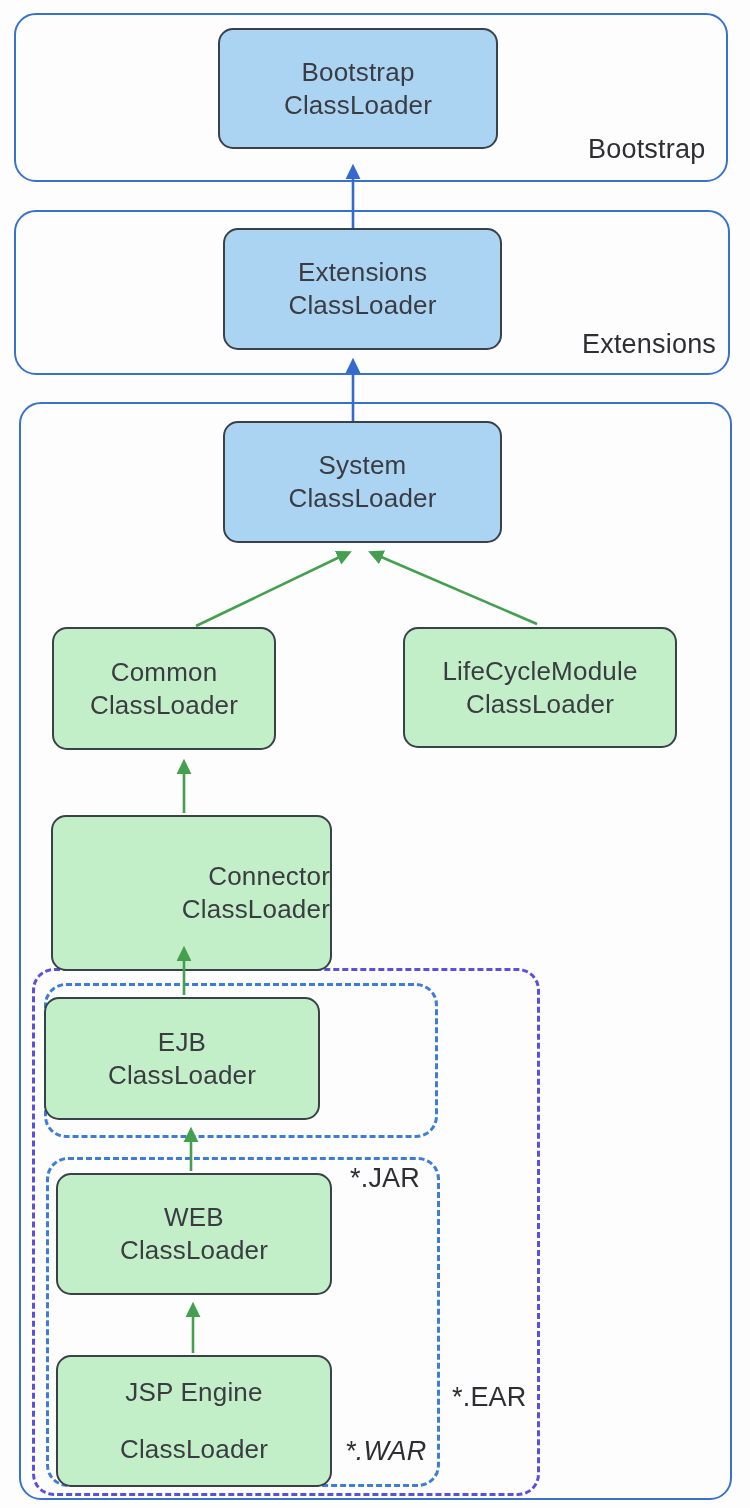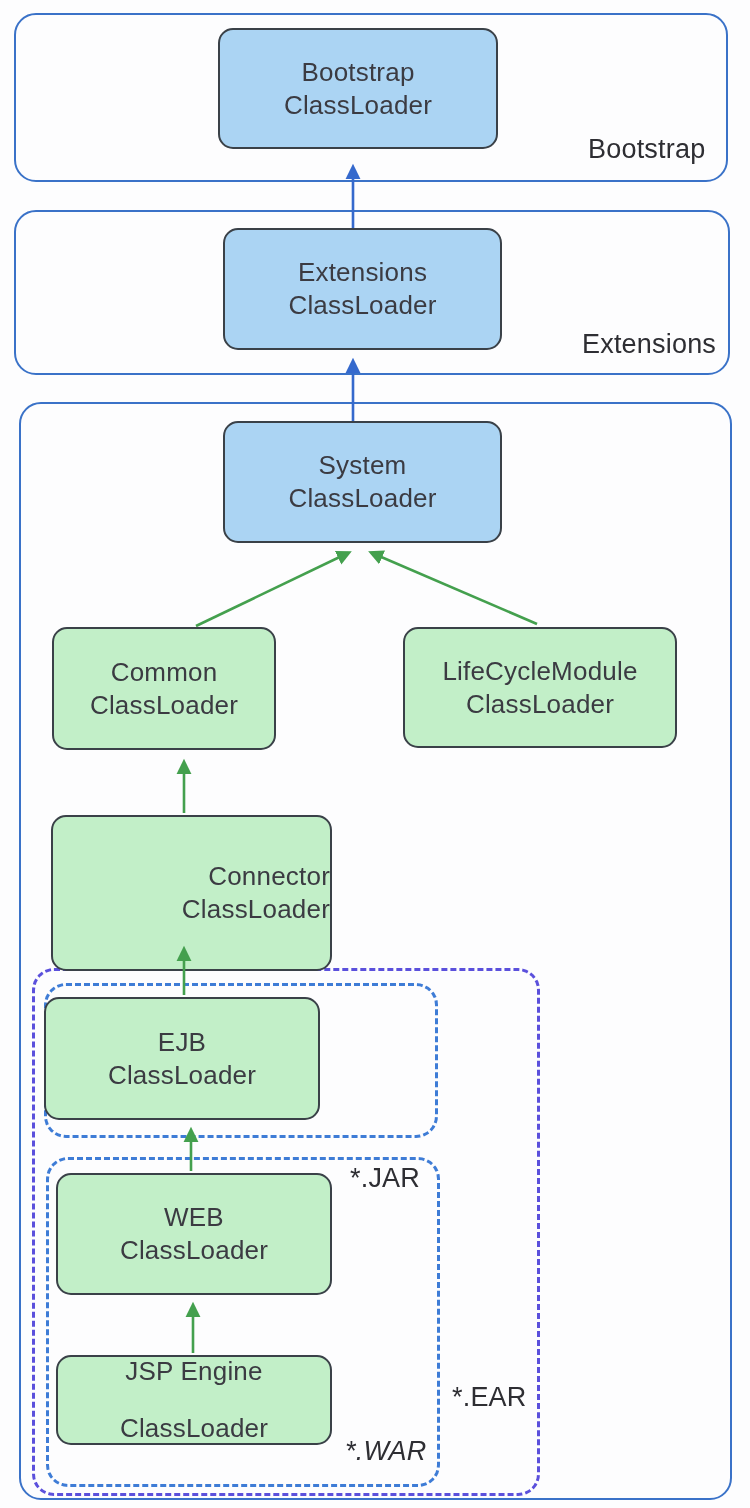--- a/index.html
+++ b/index.html
@@ -110,21 +110,21 @@
   <div class="node green" style="left:44px; top:997px; width:276px; height:123px;">
     <span>EJB</span>
     <span>ClassLoader</span>
   </div>
 
   <div class="node green" style="left:56px; top:1173px; width:276px; height:122px;">
     <span>WEB</span>
     <span>ClassLoader</span>
   </div>
 
-  <div class="node green" style="left:56px; top:1355px; width:276px; height:90px;gap:24px;">
+  <div class="node green" style="left:56px; top:1355px; width:276px; height:132px;gap:24px;">
     <span>JSP Engine</span>
     <span>ClassLoader</span>
   </div>
 
   <svg class="arrows" viewBox="0 0 750 1508">
     <defs>
       <marker id="ah-blue" viewBox="0 0 10 10" refX="6.5" refY="5" markerWidth="6.5" markerHeight="6.5" orient="auto">
         <path d="M0,0.6 L9,5 L0,9.4 Z" fill="#3569cd"></path>
       </marker>
       <marker id="ah-green" viewBox="0 0 10 10" refX="6.5" refY="5" markerWidth="6.5" markerHeight="6.5" orient="auto">

